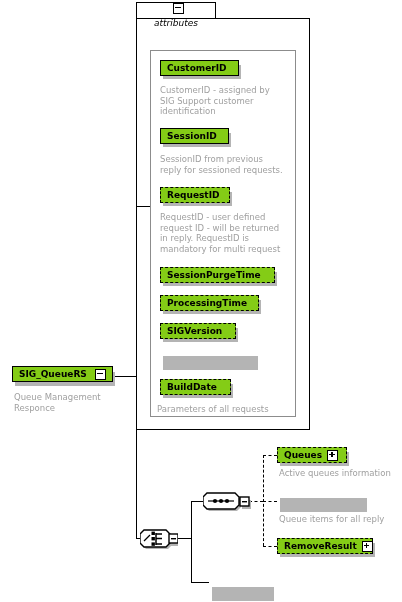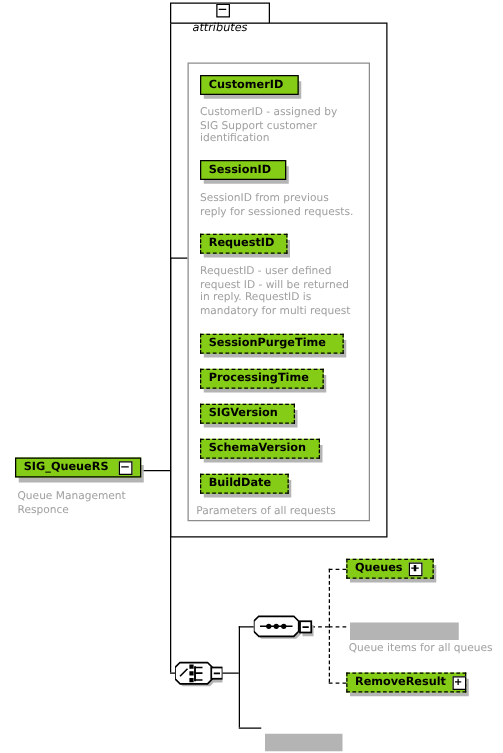--- a/index.html
+++ b/index.html
@@ -148,23 +148,20 @@
   <div class="node dashed" style="left:160px;top:295px;width:99px;height:16px;">
     <span class="lbl">ProcessingTime</span>
   </div>
 
   <div class="shadow" style="left:163px;top:328px;width:75px;height:14px;"></div>
   <div class="node dashed" style="left:160px;top:323px;width:76px;height:16px;">
     <span class="lbl">SIGVersion</span>
   </div>
 
   <div class="shadow" style="left:163px;top:356px;width:95px;height:14px;"></div>
-  <div class="node dashed" style="left:160px;top:351px;width:96px;height:16px;">
-    <span class="lbl">SchemaVersion</span>
-  </div>
 
   <div class="shadow" style="left:163px;top:384px;width:70px;height:14px;"></div>
   <div class="node dashed" style="left:160px;top:379px;width:71px;height:16px;">
     <span class="lbl">BuildDate</span>
   </div>
 
   <div class="desc" style="left:157px;top:404px;width:140px;">Parameters of all requests</div>
 
   <div class="comp" style="left:140px;top:524px;">
     <svg width="38" height="29" viewBox="0 0 38 29" aria-hidden="true">
@@ -194,23 +191,24 @@
       <rect x="37" y="9" width="9" height="9" fill="#ffffff" stroke="#000000" stroke-width="1.4"></rect>
       <rect x="39" y="13" width="5" height="1.4" fill="#000000"></rect>
     </svg>
   </div>
 
   <div class="shadow" style="left:280px;top:452px;width:69px;height:14px;"></div>
   <div class="node dashed" style="left:277px;top:447px;width:70px;height:16px;">
     <span class="lbl">Queues</span>
     <span class="expander plus"></span>
   </div>
+  <div class="desc" style="left:279px;top:468px;width:122px;">Active queues information</div>
 
   <div class="shadow" style="left:280px;top:498px;width:87px;height:14px;"></div>
-  <div class="desc" style="left:279px;top:514px;width:122px;">Queue items for all queues</div>
+  <div class="desc" style="left:279px;top:514px;width:122px;">Queue items for all reply</div>
 
   <div class="shadow" style="left:280px;top:543px;width:95px;height:14px;"></div>
   <div class="node dashed" style="left:277px;top:538px;width:96px;height:16px;">
     <span class="lbl">RemoveResult</span>
     <span class="expander plus"></span>
   </div>
 
   <div class="shadow" style="left:212px;top:587px;width:62px;height:14px;"></div>
 
 </div>

